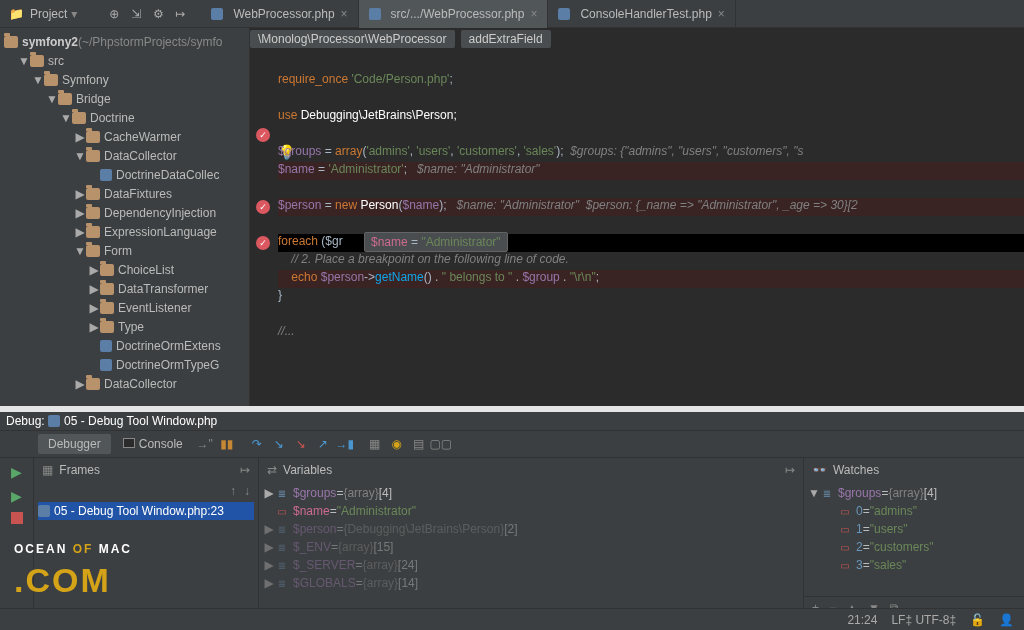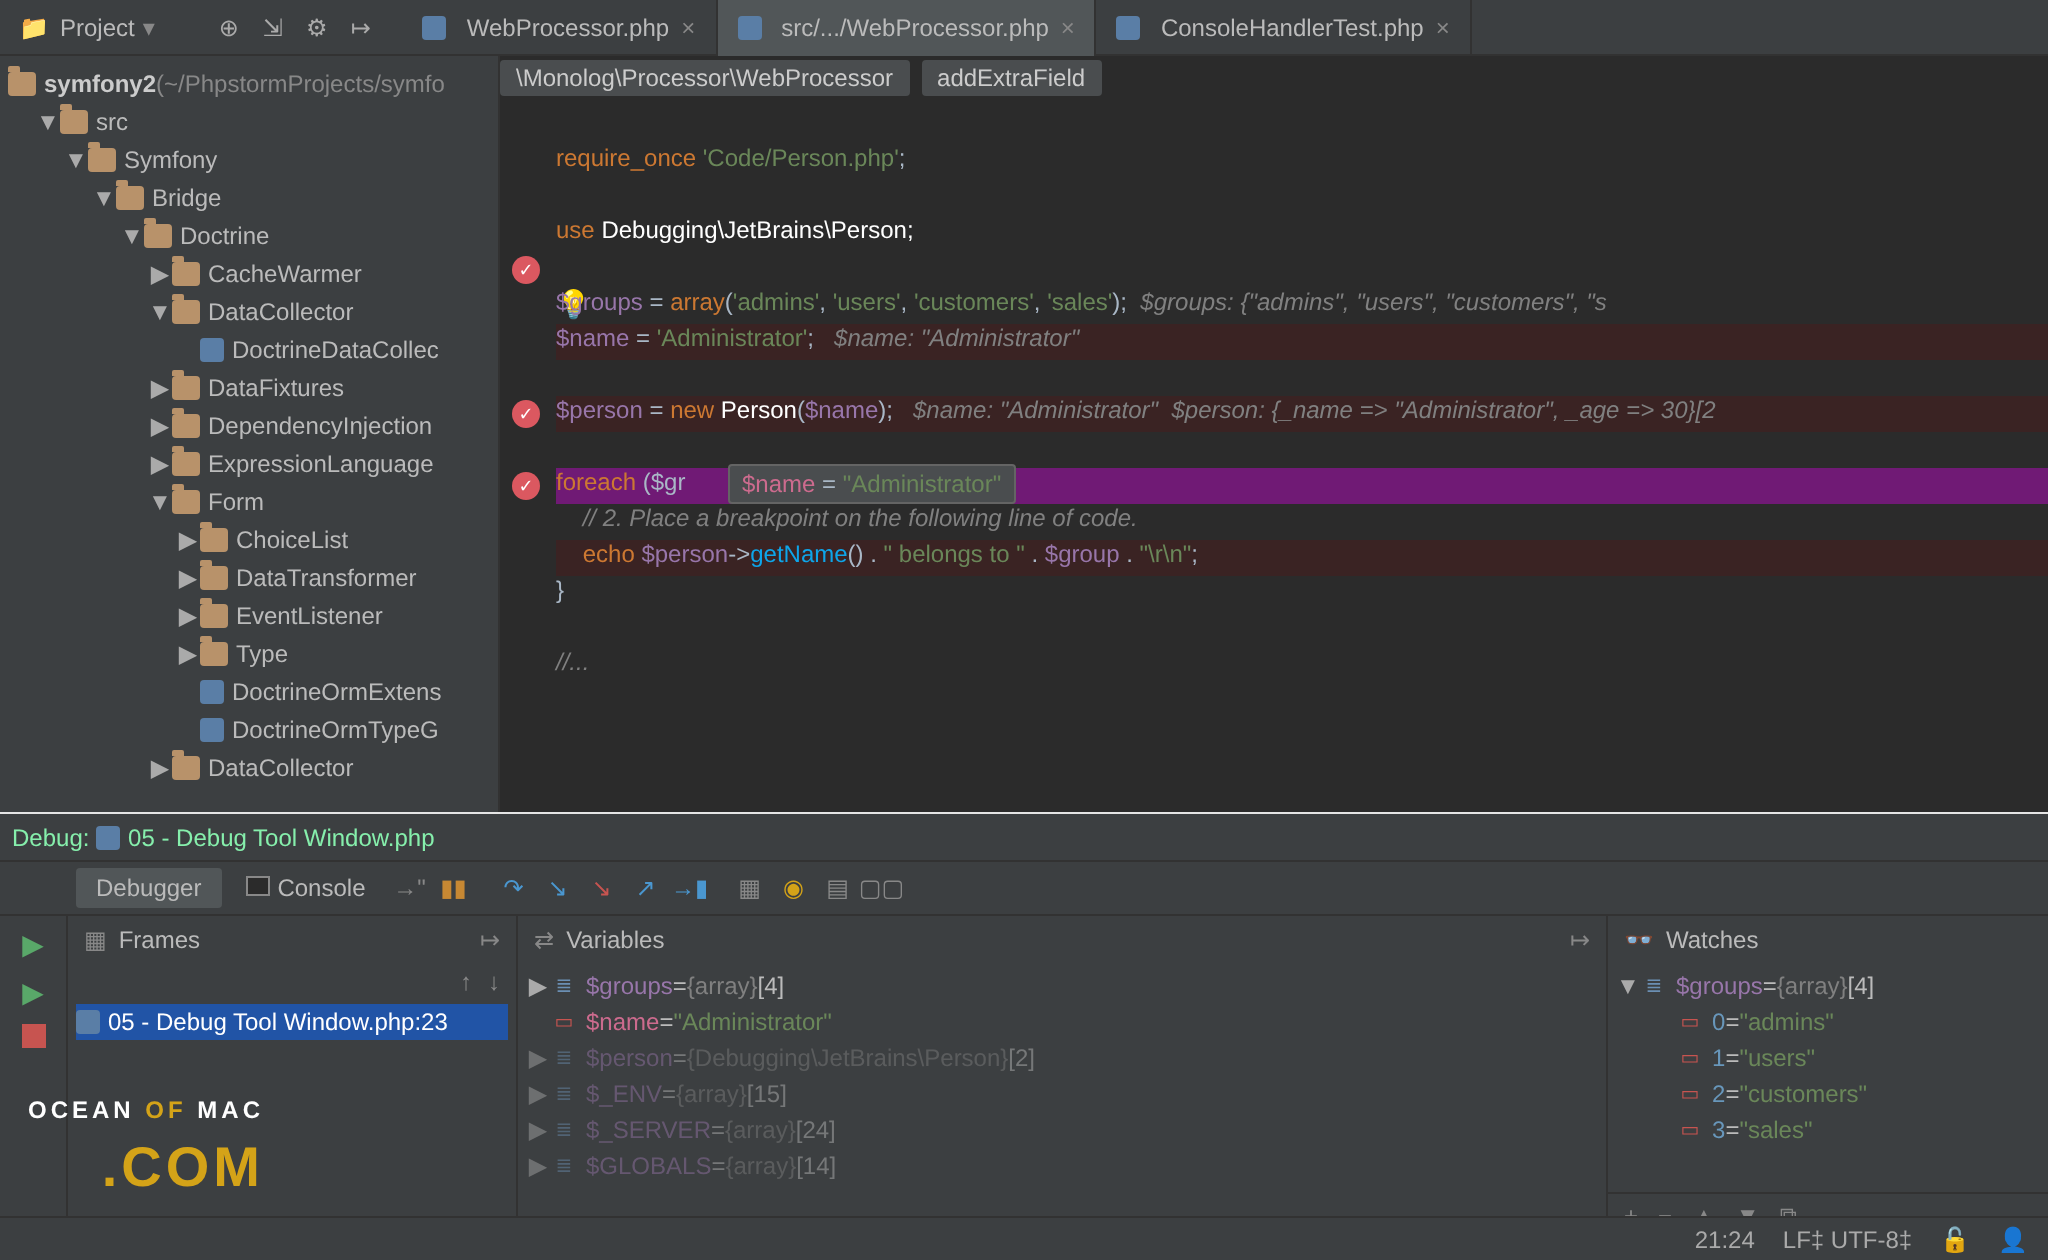--- a/index.html
+++ b/index.html
@@ -24,32 +24,32 @@
 .rootpath{color:#888;font-weight:normal}
 .editor{flex:1;background:#2b2b2b;overflow:hidden;position:relative}
 .crumbs{height:22px;display:flex;align-items:center;gap:6px}
 .crumb{background:#4a4d4f;padding:2px 8px;border-radius:2px;color:#ccc}
 .gut{position:absolute;left:0;top:22px;width:26px;height:360px}
 .bchk{width:14px;height:14px;border-radius:50%;background:#db5860;margin:0 auto;display:flex;align-items:center;justify-content:center;color:#fff;font-size:9px}
 .gline{height:18px;display:flex;align-items:center;justify-content:center}
 .code{position:absolute;left:28px;top:26px;right:0}
 .cl{height:18px;white-space:pre;color:#a9b7c6}
 .cl.bpline{background:#3a2323}
-.cl.curline{background:#701a75}
+.cl.curline{background:#000000}
 .kw{color:#cc7832}
 .str{color:#6a8759}
 .cmt{color:#808080;font-style:italic}
 .fn{color:#0ea5e9}
 .cls{color:#ffffff}
 .var{color:#9876aa}
 .tip{position:absolute;background:#4a4d4f;border:1px solid #646464;padding:2px 6px;border-radius:2px}
 .tip .tvar{color:#cc6b8e}
 .tip .tval{color:#6a8759}
 .bulb{position:absolute;left:28px;top:116px;font-size:14px}
-.debugbar{height:24px;background:#3c3f41;border-top:1px solid #e5e5e5;display:flex;align-items:center;padding:0 6px;color:#86efac}
+.debugbar{height:24px;background:#3c3f41;border-top:6px solid #e5e5e5;display:flex;align-items:center;padding:0 6px;color:#ffffff}
 .dbgrow{height:28px;background:#3c3f41;border-top:1px solid #323232;border-bottom:1px solid #323232;display:flex;align-items:center;gap:2px;padding:0 6px}
 .dbtn{padding:3px 10px;cursor:pointer;color:#bbb}
 .dbtn.act{background:#515658;border-radius:2px}
 .dico{width:20px;height:20px;display:flex;align-items:center;justify-content:center;color:#4a97d0;cursor:pointer}
 .panels{display:flex;height:160px}
 .leftcol{width:34px;background:#3c3f41;border-right:1px solid #323232;display:flex;flex-direction:column;align-items:center;padding-top:6px;gap:8px}
 .play{color:#59a869;font-size:14px}
 .stop{width:12px;height:12px;background:#c75450}
 .pnl{border-right:1px solid #323232;display:flex;flex-direction:column}
 .pnl-hd{height:24px;background:#3c3f41;display:flex;align-items:center;padding:0 8px;color:#bbb;gap:6px}
@@ -66,21 +66,21 @@
 .selrow{background:#2154a6;color:#fff}
 .dim{opacity:.45}
 .frames{width:225px}
 .vars{flex:1}
 .watches{width:220px}
 .status{position:absolute;bottom:0;left:0;right:0;height:22px;background:#3c3f41;border-top:1px solid #323232;display:flex;align-items:center;justify-content:flex-end;gap:14px;padding:0 10px;color:#aaa}
 .wbtns{height:22px;display:flex;align-items:center;gap:10px;padding:0 8px;color:#888;border-top:1px solid #323232}
 .logo{position:absolute;left:14px;bottom:30px;font-family:Impact,Arial Black,sans-serif;font-weight:900;letter-spacing:2px}
 .logo .l1{font-size:34px;color:#fff}
 .logo .l1 .of{color:#d4a318}
-.logo .l2{font-size:28px;color:#d4a318;text-align:right}
+.logo .l2{font-size:34px;color:#d4a318;text-align:left}
 .frames .pf{display:flex;justify-content:flex-end;gap:8px;padding:2px 8px;color:#888}
 </style>
 </head>
 <body>
 
 <div class="toolbar">
   <span class="ico">📁</span>
   <span>Project</span>
   <span style="color:#888">▾</span>
   <span style="width:20px"></span>

